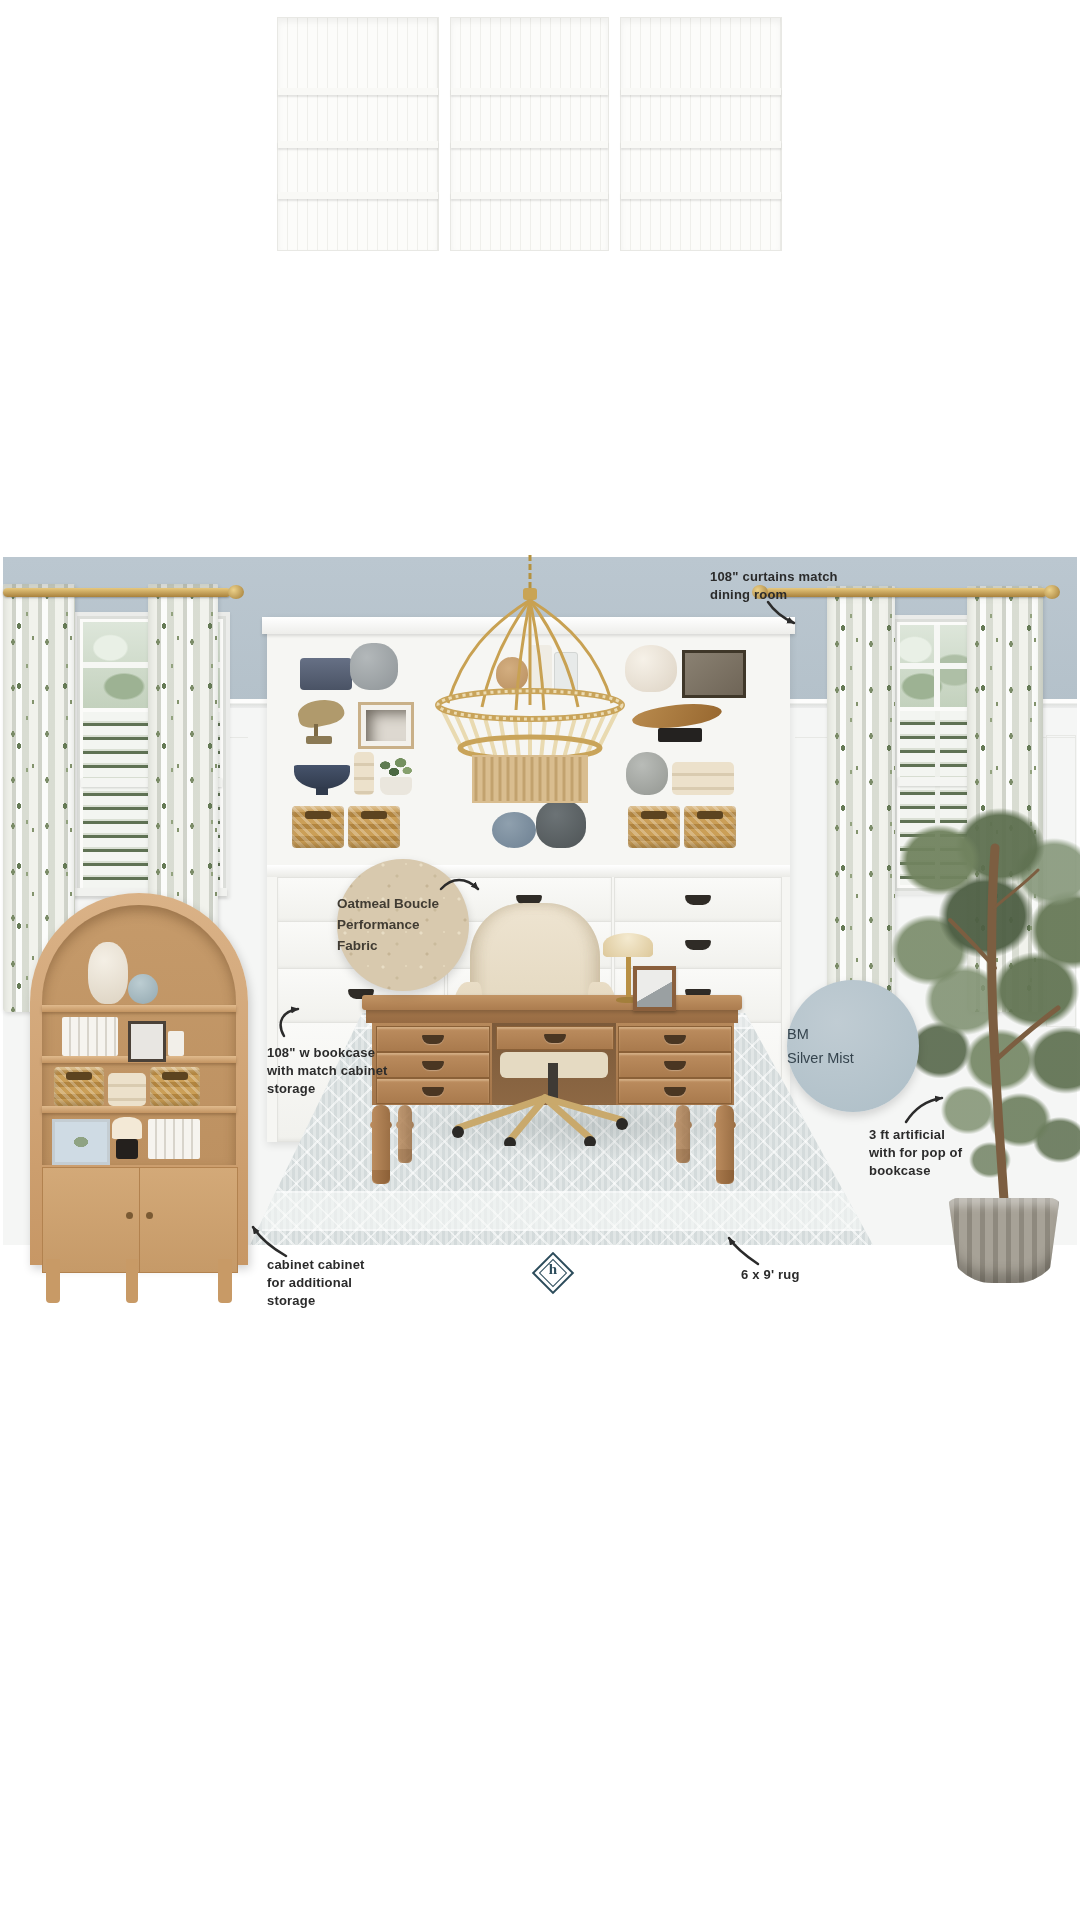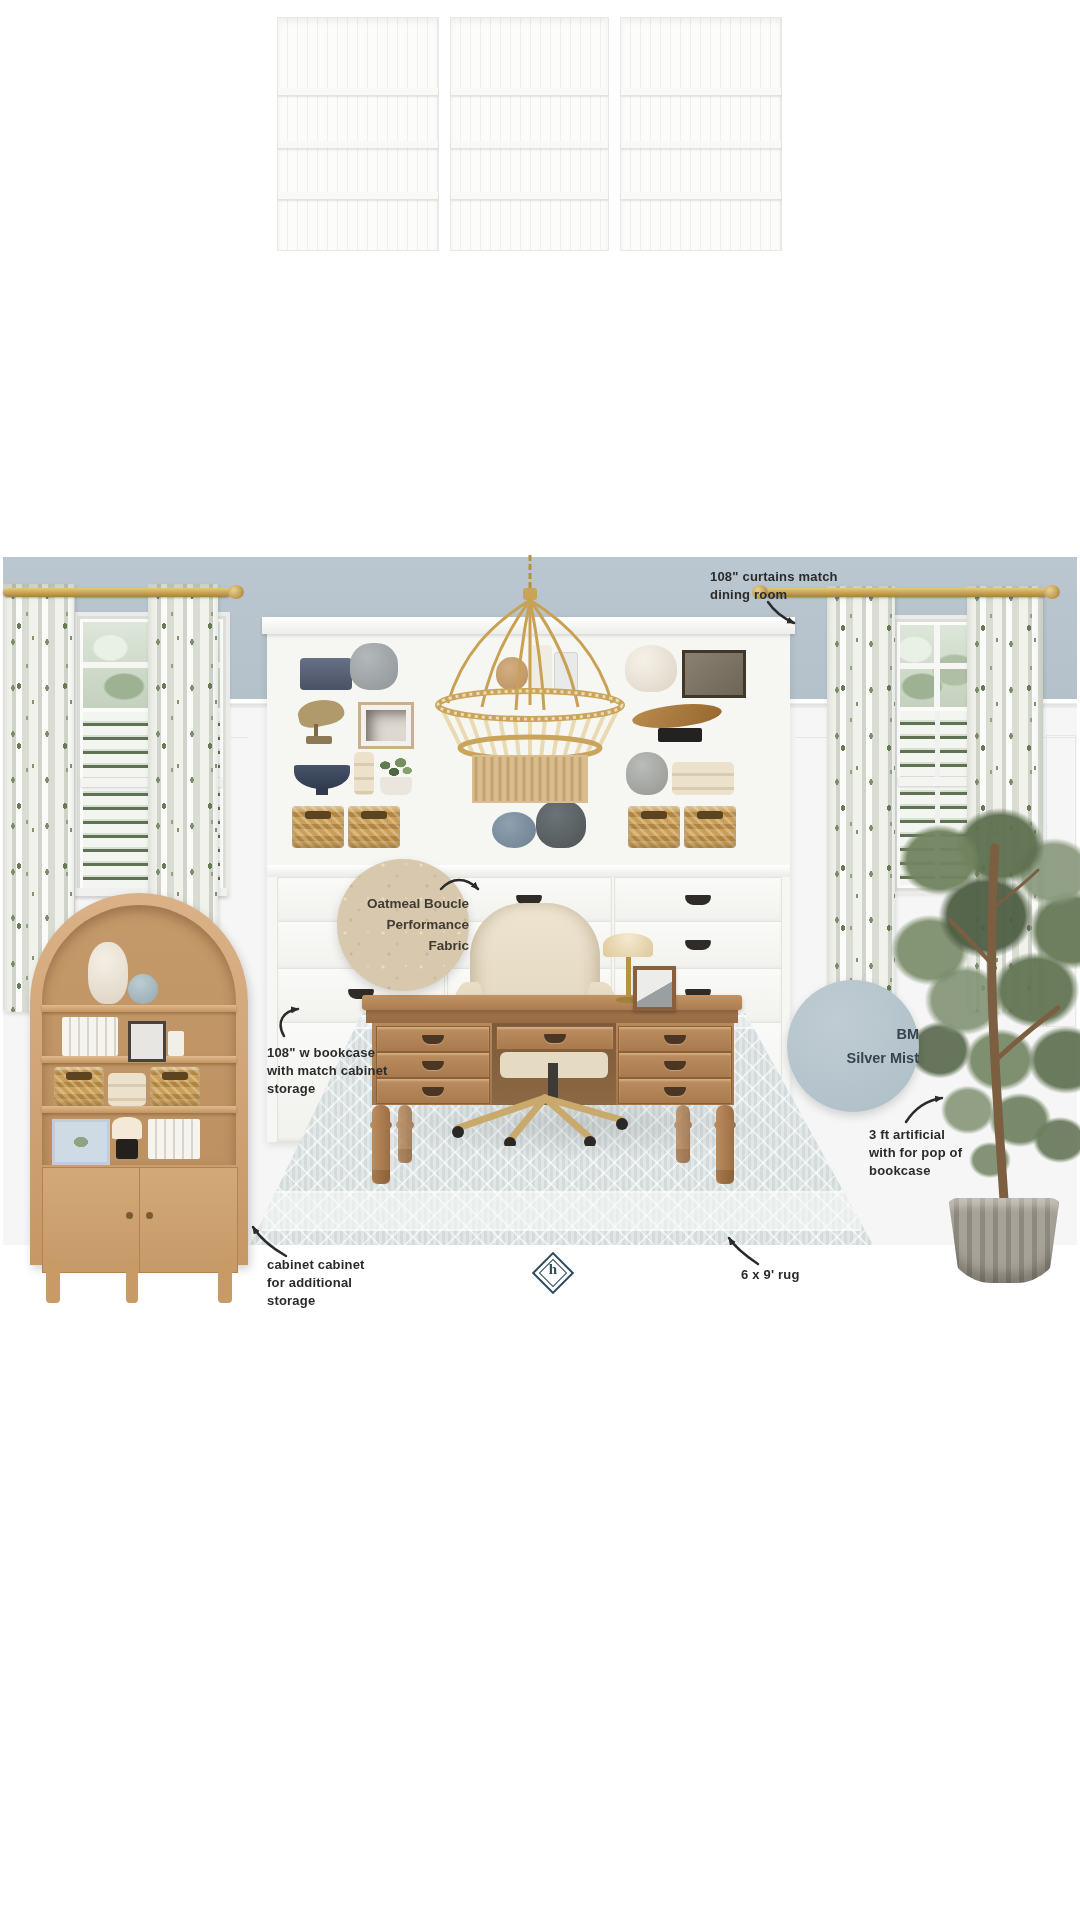--- a/index.html
+++ b/index.html
@@ -117,33 +117,33 @@
       radial-gradient(64px 56px at 168px 182px,rgba(99,117,84,.95) 0 55%, transparent 68%),
       radial-gradient(58px 52px at 96px 192px, rgba(130,147,116,.9) 0 55%, transparent 68%),
       radial-gradient(56px 50px at 198px 252px,rgba(94,112,80,.92) 0 55%, transparent 68%),
       radial-gradient(52px 46px at 132px 252px,rgba(117,135,101,.92) 0 55%, transparent 68%),
       radial-gradient(46px 42px at 72px 242px, rgba(86,103,74,.9) 0 55%, transparent 68%),
       radial-gradient(46px 40px at 152px 312px,rgba(108,126,93,.9) 0 55%, transparent 68%),
       radial-gradient(40px 36px at 100px 302px,rgba(128,145,113,.85) 0 55%, transparent 68%),
       radial-gradient(40px 34px at 192px 332px,rgba(92,110,78,.85) 0 55%, transparent 68%),
       radial-gradient(30px 26px at 122px 352px,rgba(104,122,89,.8) 0 55%, transparent 70%);}
   
-  .circle{border-radius:50%;text-align:right;box-shadow:0 4px 10px rgba(0,0,0,.15);}
+  .circle{border-radius:50%;text-align:left;box-shadow:0 4px 10px rgba(0,0,0,.15);}
   .fabcircle{left:337px;top:859px;width:132px;height:132px;
       background:
        radial-gradient(3px 3px at 8px 6px,  #e8ddc5 0 50%, transparent 55%),
        radial-gradient(3px 3px at 22px 17px,#cabb9c 0 50%, transparent 55%),
        radial-gradient(2px 2px at 31px 5px, #e2d5ba 0 50%, transparent 58%),
        radial-gradient(3px 3px at 14px 27px,#c6b596 0 50%, transparent 55%),
        #d8c9ae;background-size:38px 34px,38px 34px,38px 34px,38px 34px,auto;
       color:#413c33;font-size:13.5px;font-weight:700;line-height:21px;padding-top:0;}
   .fabcircle .inner{padding-top:34px;}
   .paintcircle{left:787px;top:980px;width:132px;height:132px;
       background:radial-gradient(circle at 38% 32%,#c0ccd3,#adbec7);
-      color:#35444e;font-size:14.5px;font-weight:700;line-height:24px;}
+      color:#35444e;font-size:14.5px;font-weight:400;line-height:24px;}
   .paintcircle .inner{padding-top:42px;}
   
   .note{position:absolute;font-size:13px;font-weight:700;line-height:18px;color:#2b2b2b;letter-spacing:.2px;white-space:nowrap;}
   .wordmark{left:403px;top:1282px;width:300px;text-align:center;font-family:"Liberation Serif",serif;
       font-size:50px;font-weight:700;color:#2c4c5b;letter-spacing:1px;}
   .dia{left:538px;top:1258px;width:26px;height:26px;border:2px solid #2c4c5b;transform:rotate(45deg);background:#fff;}
   .dia .in{position:absolute;inset:3px;border:1px solid #2c4c5b;}
   .diah{left:538px;top:1261px;width:30px;text-align:center;font-family:"Liberation Serif",serif;
       font-size:15px;font-weight:700;color:#2c4c5b;}
   svg.overlay{position:absolute;pointer-events:none;}

